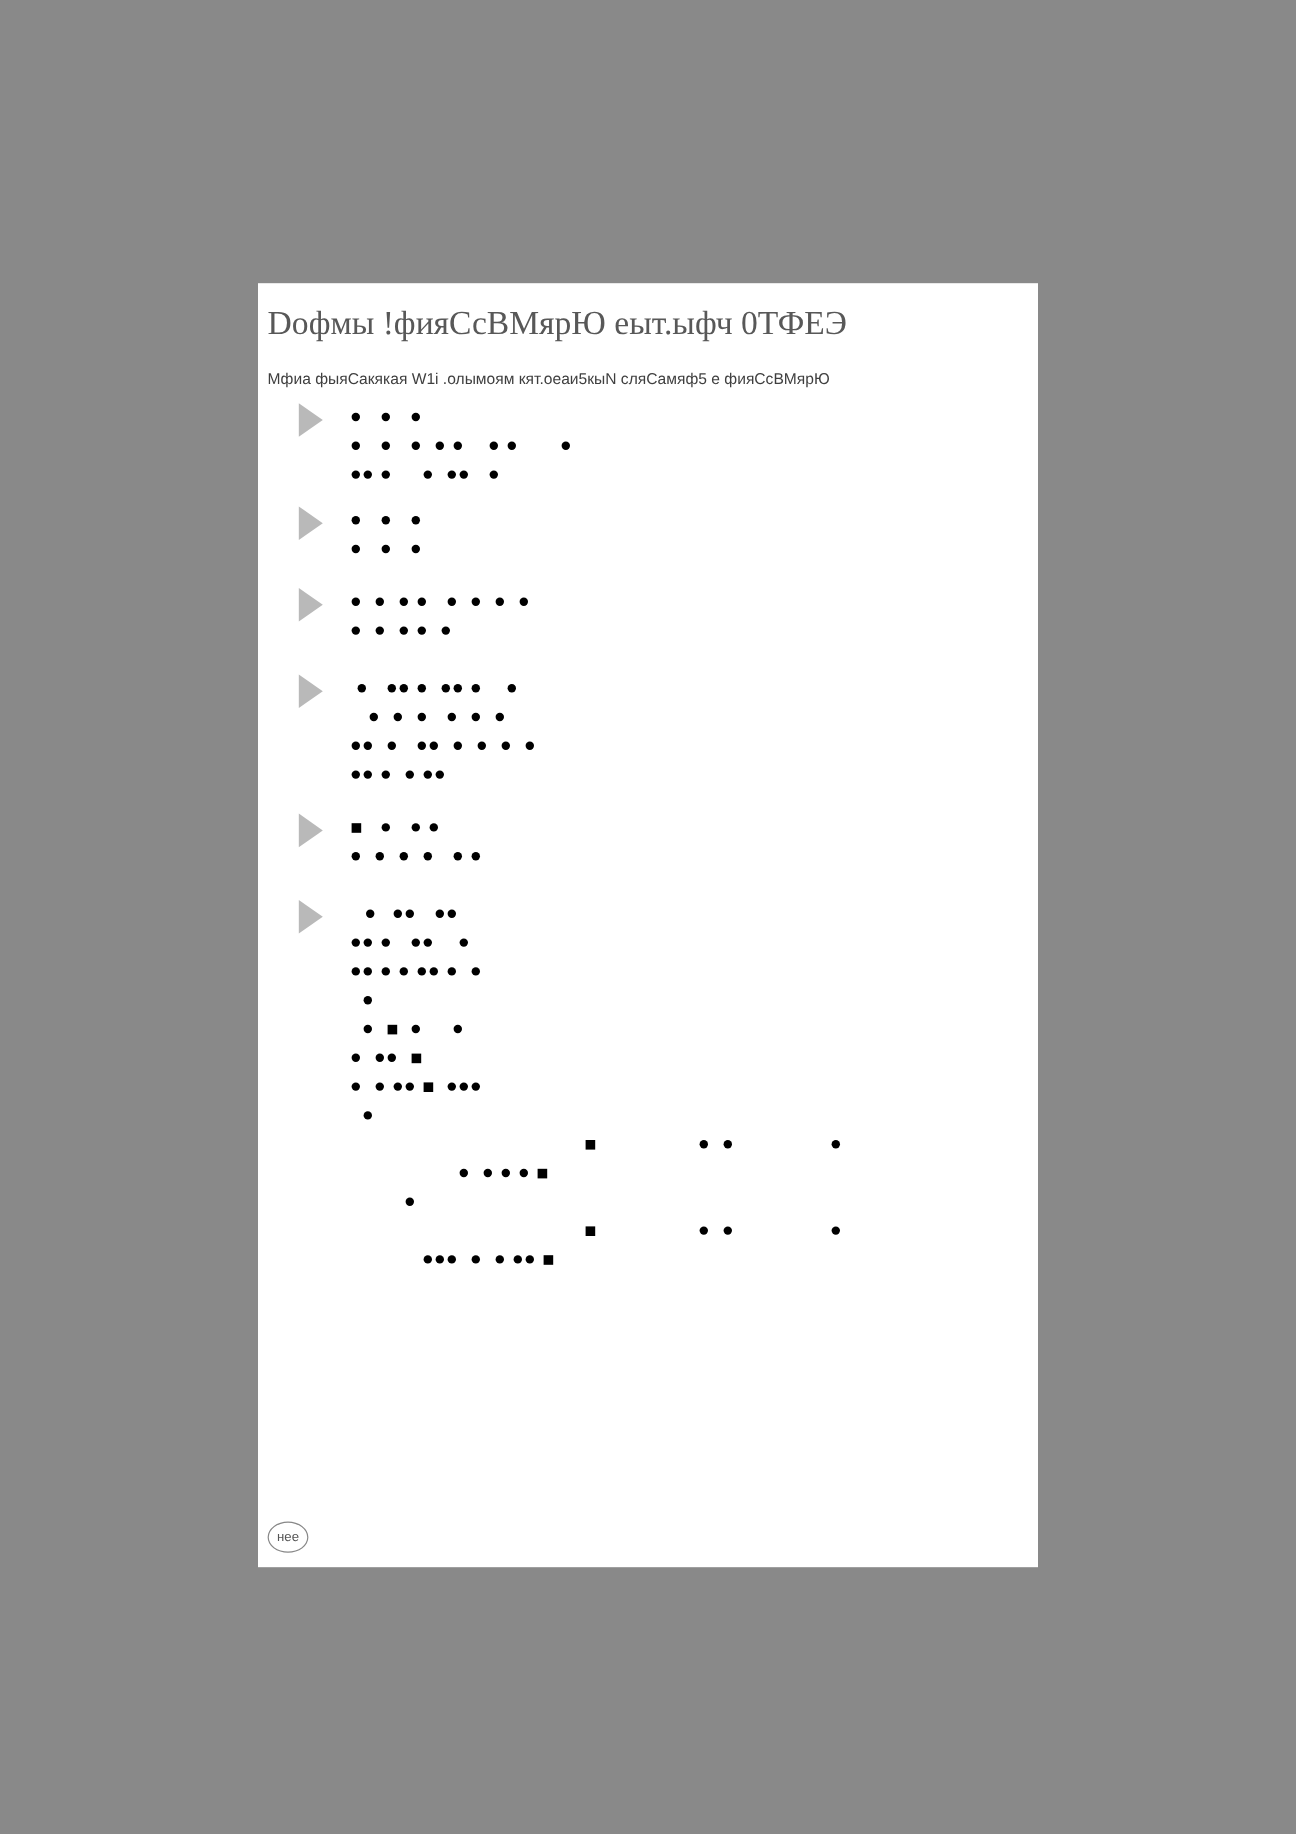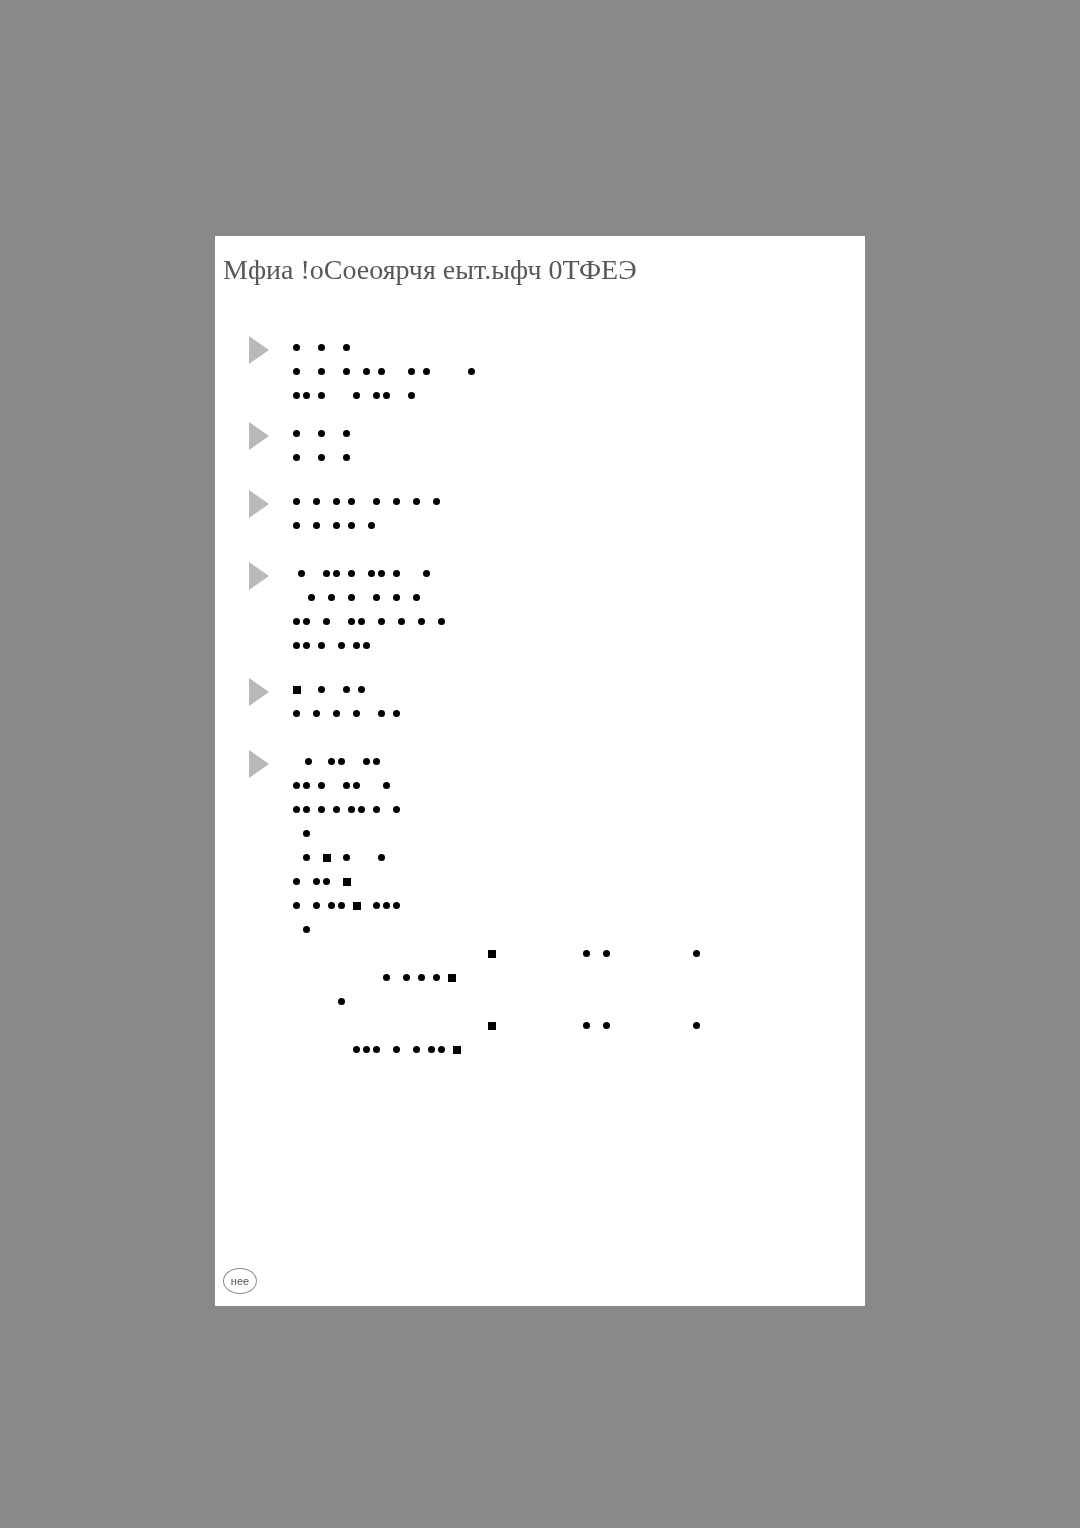--- a/index.html
+++ b/index.html
@@ -83,21 +83,22 @@
     text-align: center;
     line-height: 24px;
     font-size: 11px;
     color: #555;
   }
 </style>
 </head>
 <body>
 
 <div class="page">
-  <div class="title">Мфиа !оСоеоярчя еыт.ыфч 0ТФЕЭ</div>
+  <div class="title">Dофмы !фияСсВМярЮ еыт.ыфч 0ТФЕЭ</div>
+  <div class="subtitle">Мфиа фыяСакякая W1i .олымоям кят.оеаи5кыN сляСамяф5 е фияСсВМярЮ</div>
   <div id="blocks-container">
       <div class="block" style="top: 100px; left: 0px;">
         <div class="arrow"></div>
         <div class="content">
           <div class="row">
             <span class="dot" style="left: 0px;"></span>
             <span class="dot" style="left: 25px;"></span>
             <span class="dot" style="left: 50px;"></span>
           </div>
           <div class="row">

